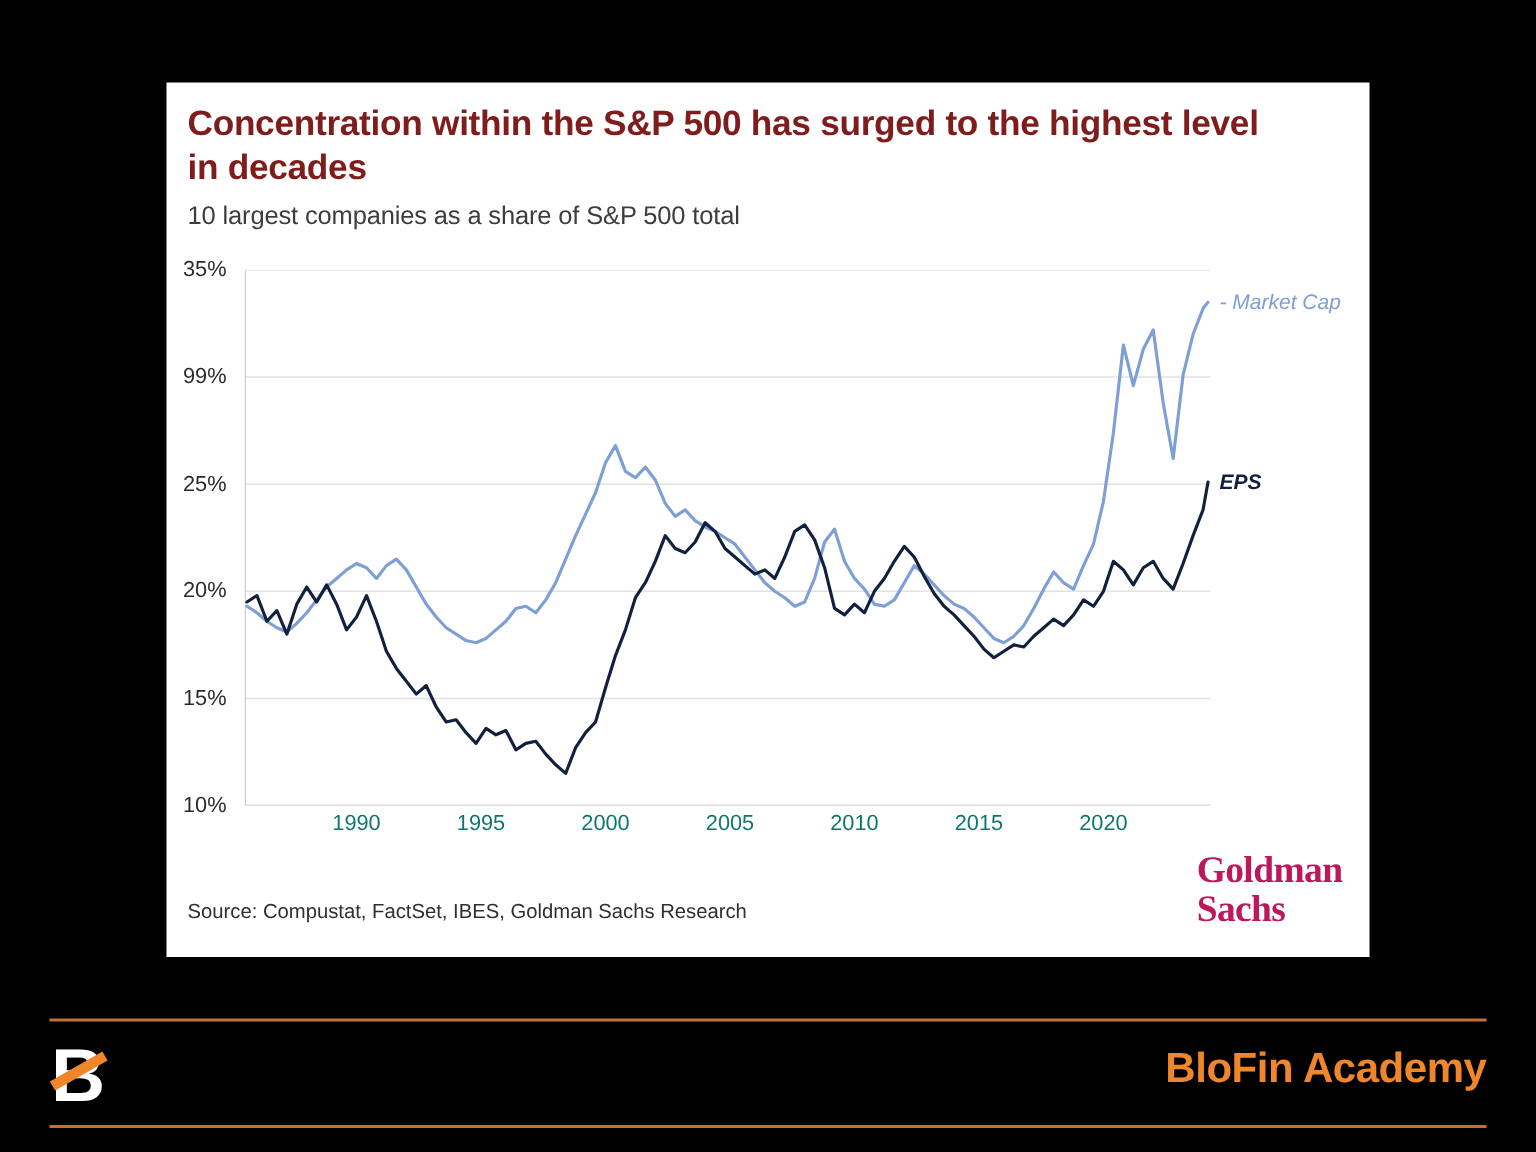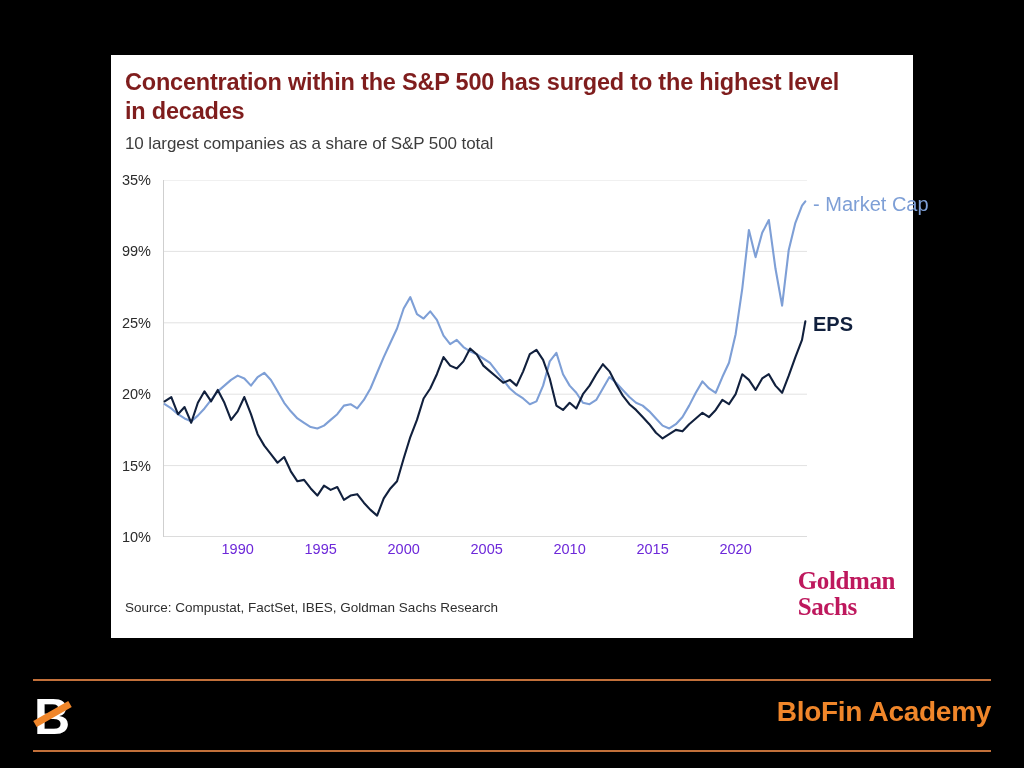--- a/index.html
+++ b/index.html
@@ -64,30 +64,31 @@
   .ylab {
     position: absolute; right: 8px;
     font-size: 14.5px; color: #2b2b2b;
     transform: translateY(-50%);
     white-space: nowrap;
   }
   
   .xlabels { position: absolute; left: 52px; top: 486px; width: 644px; height: 22px; }
   .xlab {
     position: absolute; top: 0;
-    font-size: 14.5px; color: #6d28d9;
+    font-size: 14.5px; color: #0f766e;
     transform: translateX(-50%);
     white-space: nowrap;
   }
 
   
   .serieslab {
     position: absolute;
-    font-size: 20px;
+    font-size: 14px;
     white-space: nowrap;
+    font-style: italic;
   }
 
   .source {
     position: absolute;
     left: 14px; top: 545px;
     font-size: 13.5px;
     color: #2f2f2f;
   }
   .gs-logo {
     position: absolute;

